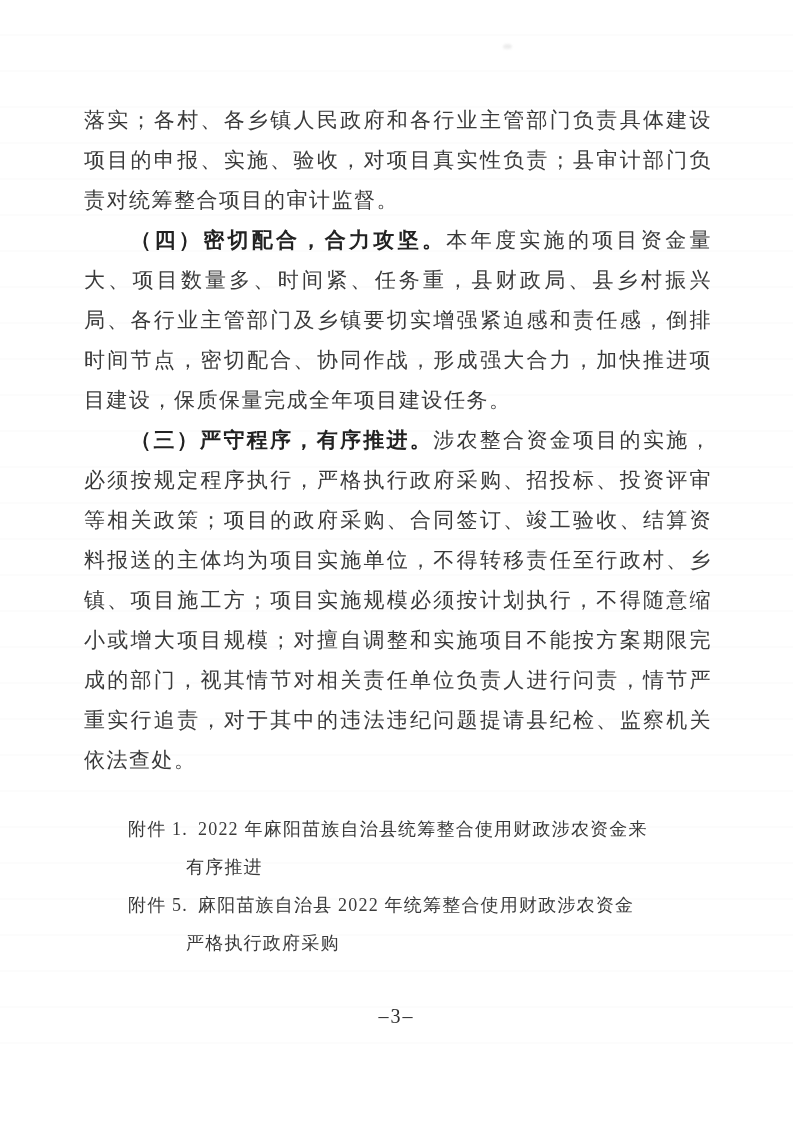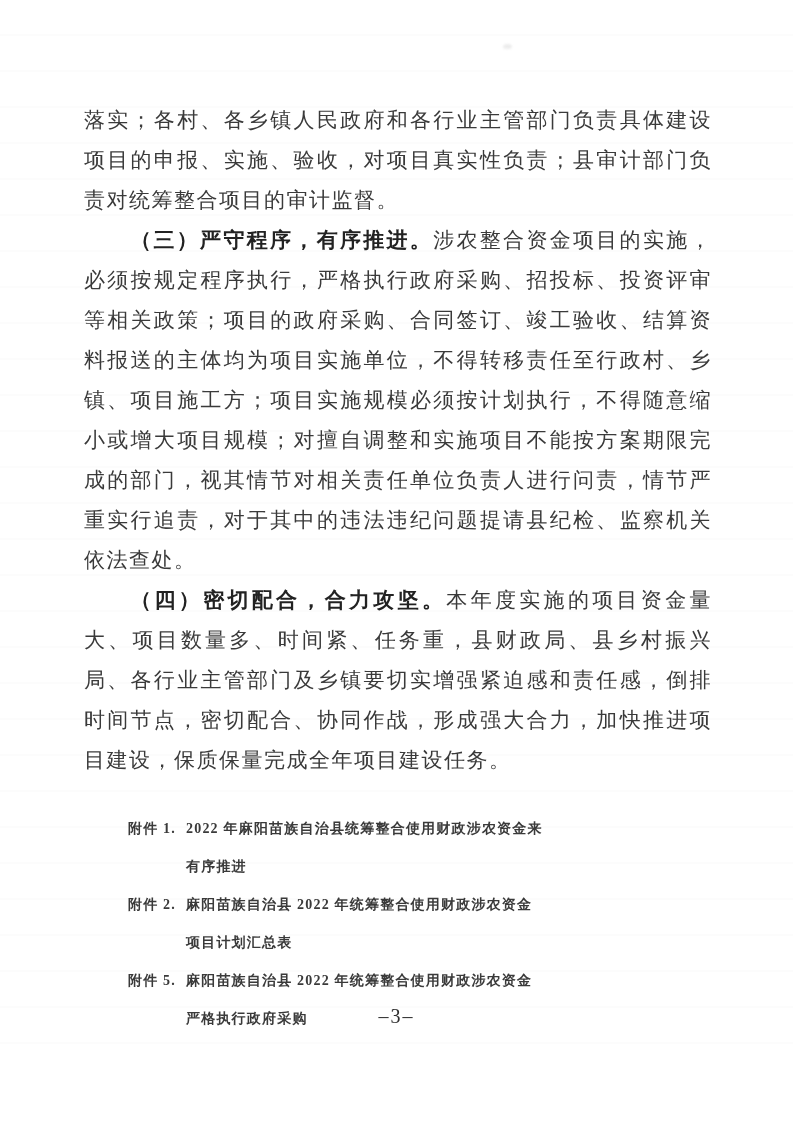--- a/index.html
+++ b/index.html
@@ -50,25 +50,24 @@
   }
   .para .lead {
     font-weight: bold;
     color: #222222;
   }
   .attachments {
     margin-top: 30px;
     padding-left: 44px;
   }
   .attachment {
-    font-size: 14px;
+    font-size: 18px;
     line-height: 38px;
     letter-spacing: 1.2px;
     color: #3a3a3a;
-    font-weight: bold;
   }
   .att-first { display: block; }
   .att-label { margin-right: 10px; }
   .att-cont {
     display: block;
     padding-left: 58px;
   }
   .page-number {
     position: absolute;
     left: 0;
@@ -87,42 +86,36 @@
 
   <span class="scan-smudge"></span>
 
   <div class="content">
 
     <p class="para">
       <span>落实；各村、各乡镇人民政府和各行业主管部门负责具体建设项目的申报、实施、验收，对项目真实性负责；县审计部门负责对统筹整合项目的审计监督。</span>
     </p>
 
     <p class="para indent">
-      <span class="lead">（三）严守程序，有序推进。</span><span>涉农整合资金项目的实施，必须按规定程序执行，严格执行政府采购、招投标、投资评审等相关政策；项目的政府采购、合同签订、竣工验收、结算资料报送的主体均为项目实施单位，不得转移责任至行政村、乡镇、项目施工方；项目实施规模必须按计划执行，不得随意缩小或增大项目规模；对擅自调整和实施项目不能按方案期限完成的部门，视其情节对相关责任单位负责人进行问责，情节严重实行追责，对于其中的违法违纪问题提请县纪检、监察机关依法查处。</span>
+      <span class="lead">（四）密切配合，合力攻坚。</span><span>本年度实施的项目资金量大、项目数量多、时间紧、任务重，县财政局、县乡村振兴局、各行业主管部门及乡镇要切实增强紧迫感和责任感，倒排时间节点，密切配合、协同作战，形成强大合力，加快推进项目建设，保质保量完成全年项目建设任务。</span>
     </p>
 
     <p class="para indent">
-      <span class="lead">（四）密切配合，合力攻坚。</span><span>本年度实施的项目资金量大、项目数量多、时间紧、任务重，县财政局、县乡村振兴局、各行业主管部门及乡镇要切实增强紧迫感和责任感，倒排时间节点，密切配合、协同作战，形成强大合力，加快推进项目建设，保质保量完成全年项目建设任务。</span>
+      <span class="lead">（三）严守程序，有序推进。</span><span>涉农整合资金项目的实施，必须按规定程序执行，严格执行政府采购、招投标、投资评审等相关政策；项目的政府采购、合同签订、竣工验收、结算资料报送的主体均为项目实施单位，不得转移责任至行政村、乡镇、项目施工方；项目实施规模必须按计划执行，不得随意缩小或增大项目规模；对擅自调整和实施项目不能按方案期限完成的部门，视其情节对相关责任单位负责人进行问责，情节严重实行追责，对于其中的违法违纪问题提请县纪检、监察机关依法查处。</span>
     </p>
 
     <div class="attachments">
 
       <div class="attachment">
         <span class="att-first">
           <span class="att-label">附件 1.</span><span>2022 年麻阳苗族自治县统筹整合使用财政涉农资金来</span>
         </span>
         <span class="att-cont">有序推进</span>
       </div>
 
-      <div class="attachment">
-        <span class="att-first">
-          <span class="att-label">附件 2.</span><span>麻阳苗族自治县 2022 年统筹整合使用财政涉农资金</span>
-        </span>
-        <span class="att-cont">项目计划汇总表</span>
-      </div>
 
       <div class="attachment">
         <span class="att-first">
           <span class="att-label">附件 5.</span><span>麻阳苗族自治县 2022 年统筹整合使用财政涉农资金</span>
         </span>
         <span class="att-cont">严格执行政府采购</span>
       </div>
 
     </div>
   </div>

